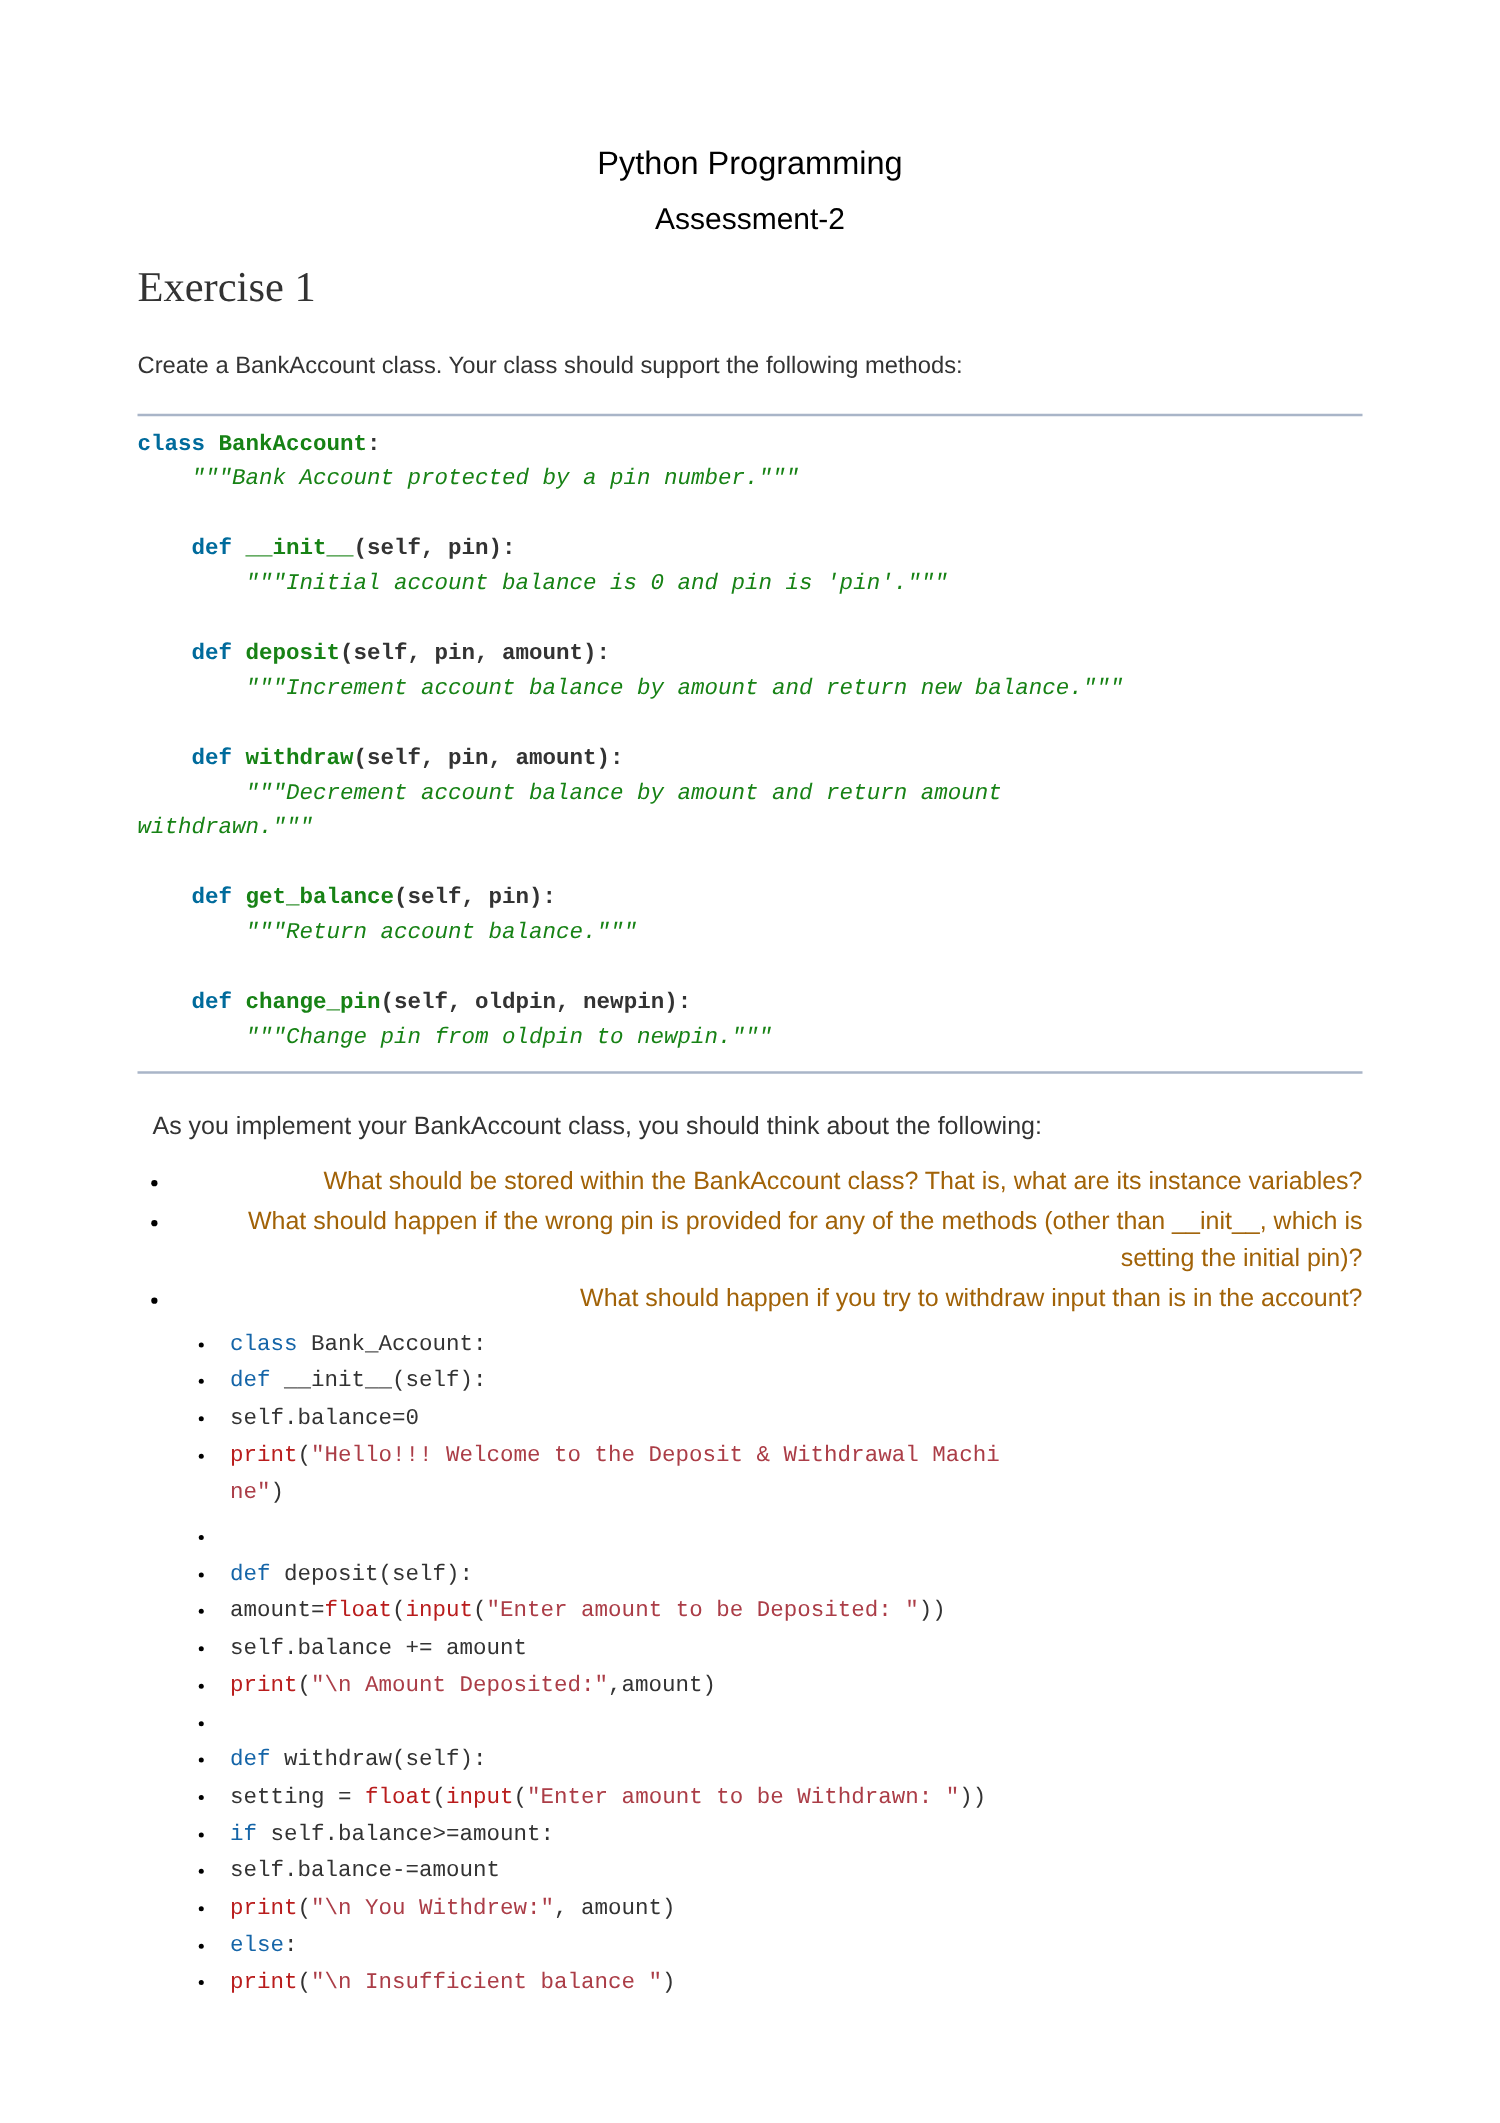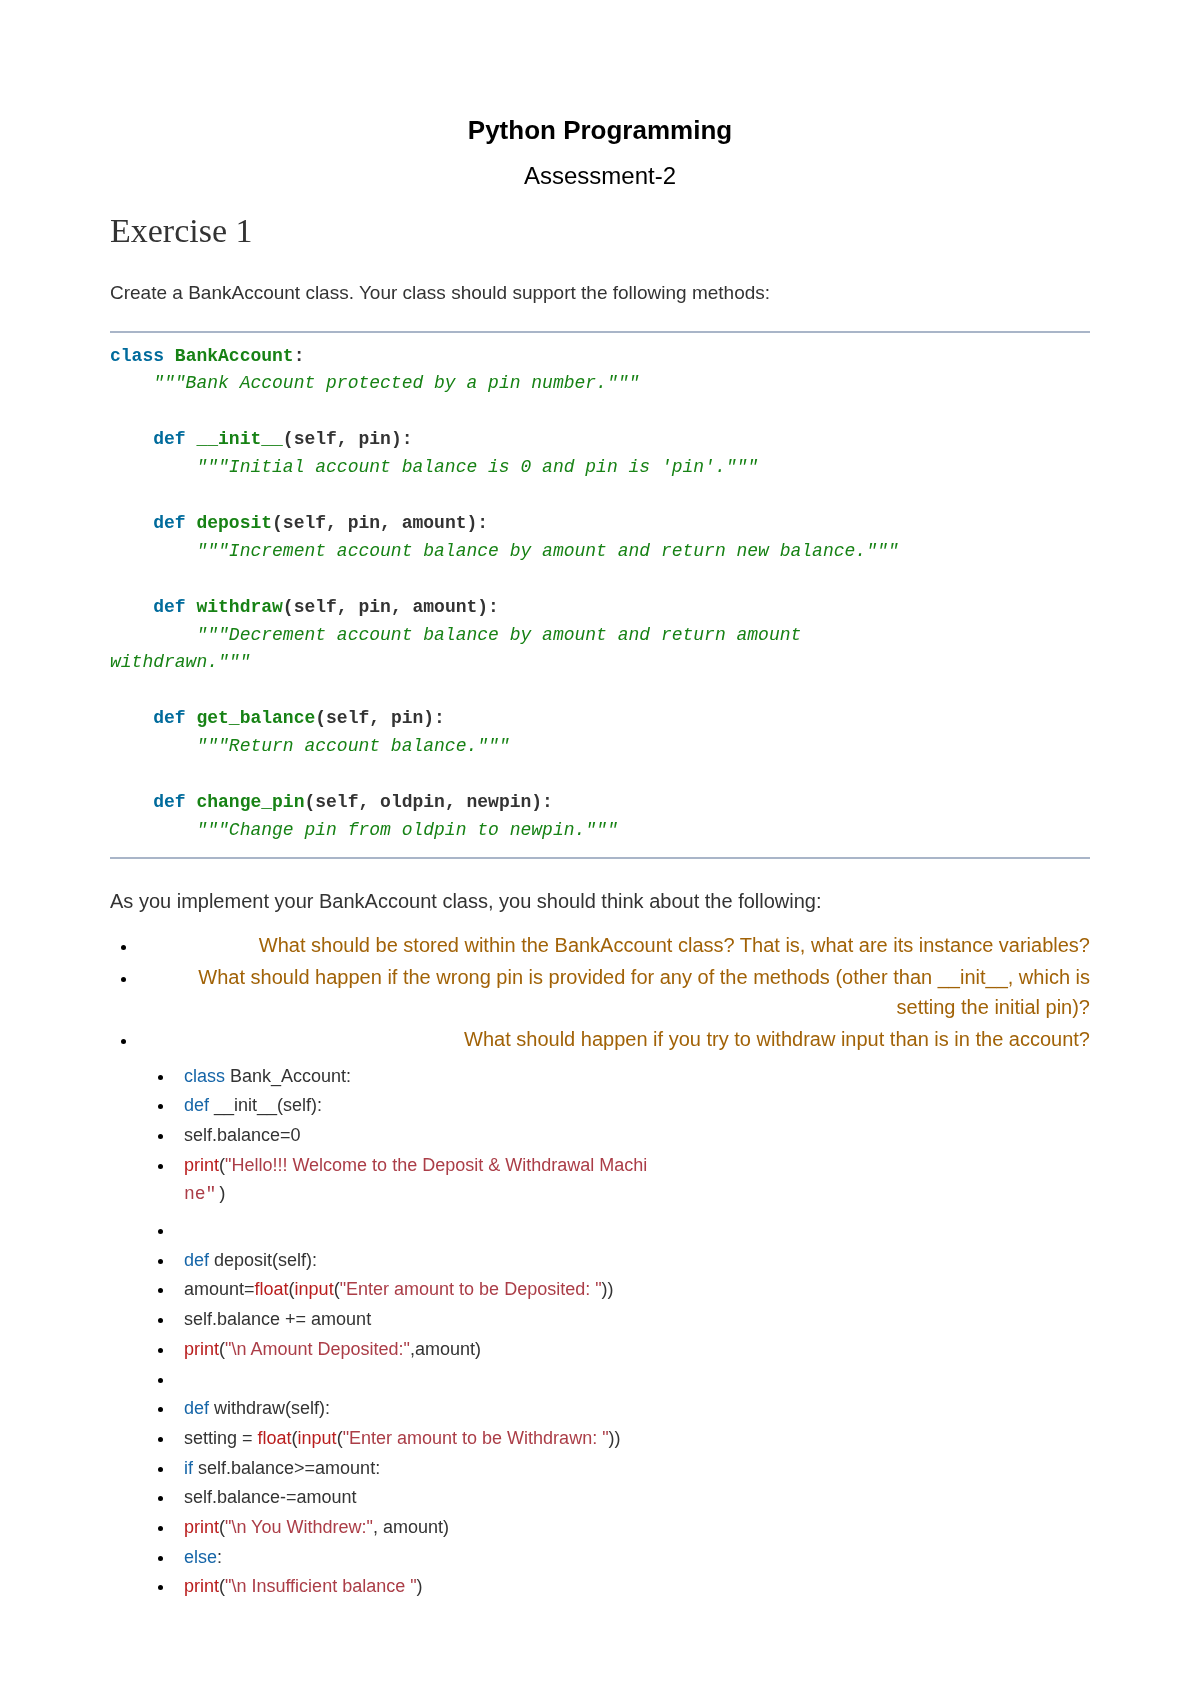--- a/index.html
+++ b/index.html
@@ -11,21 +11,21 @@
       font-family: Arial, Helvetica, sans-serif;
       background: #ffffff;
       width: 1200px;
       height: 1698px;
       padding: 115px 110px 60px 110px;
       color: #333333;
     }
     .doc-title {
       text-align: center;
       font-size: 26px;
-      font-weight: bold;
+      font-weight: normal;
       color: #000000;
       margin-bottom: 16px;
     }
     .doc-subtitle {
       text-align: center;
       font-size: 24px;
       font-weight: normal;
       color: #000000;
       margin-bottom: 22px;
       margin-top: 16px;
@@ -58,20 +58,21 @@
     .kw-def { color: #006b9c; font-weight: bold; }
     .classname { color: #178215; font-weight: bold; }
     .funcname { color: #178215; font-weight: bold; }
     .params { color: #333333; font-weight: bold; }
     .docstring { color: #178215; font-style: italic; }
     .paragraph {
       font-size: 20px;
       color: #333333;
       margin-bottom: 14px;
       line-height: 1.45;
+      margin-left: 12px;
     }
     ul.question-list {
       list-style: disc;
       padding-left: 28px;
       margin-bottom: 8px;
     }
     ul.question-list li {
       font-size: 20px;
       color: #a16207;
       line-height: 1.5;
@@ -85,21 +86,21 @@
     }
     .q-text {
       margin-left: 10px;
     }
     ul.code-list {
       list-style: disc;
       padding-left: 64px;
       margin-top: 6px;
     }
     ul.code-list li {
-      font-family: Liberation Sans, sans-serif;
+      font-family: Liberation Mono, monospace;
       font-size: 18px;
       line-height: 1.65;
       color: #333333;
       padding-left: 10px;
     }
     ul.code-list li::marker {
       color: #000000;
       font-size: 16px;
     }
     .py-kw { color: #1565a8; }

